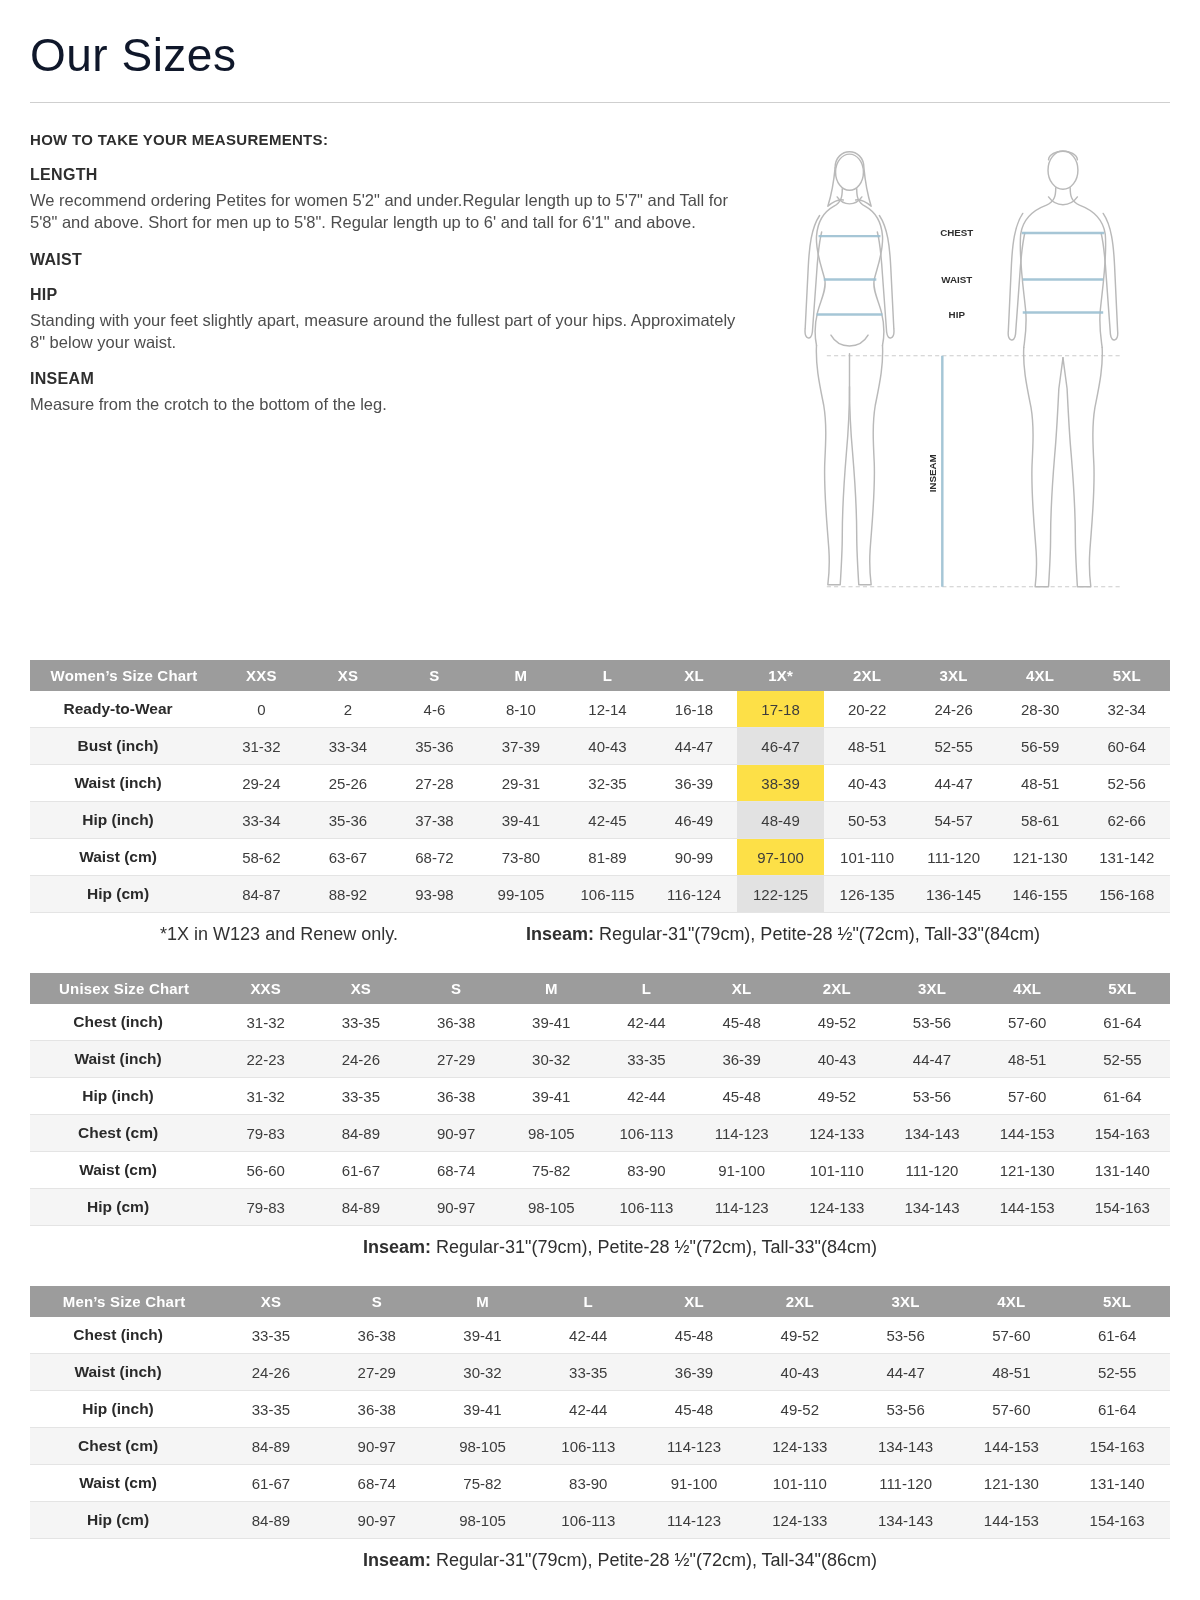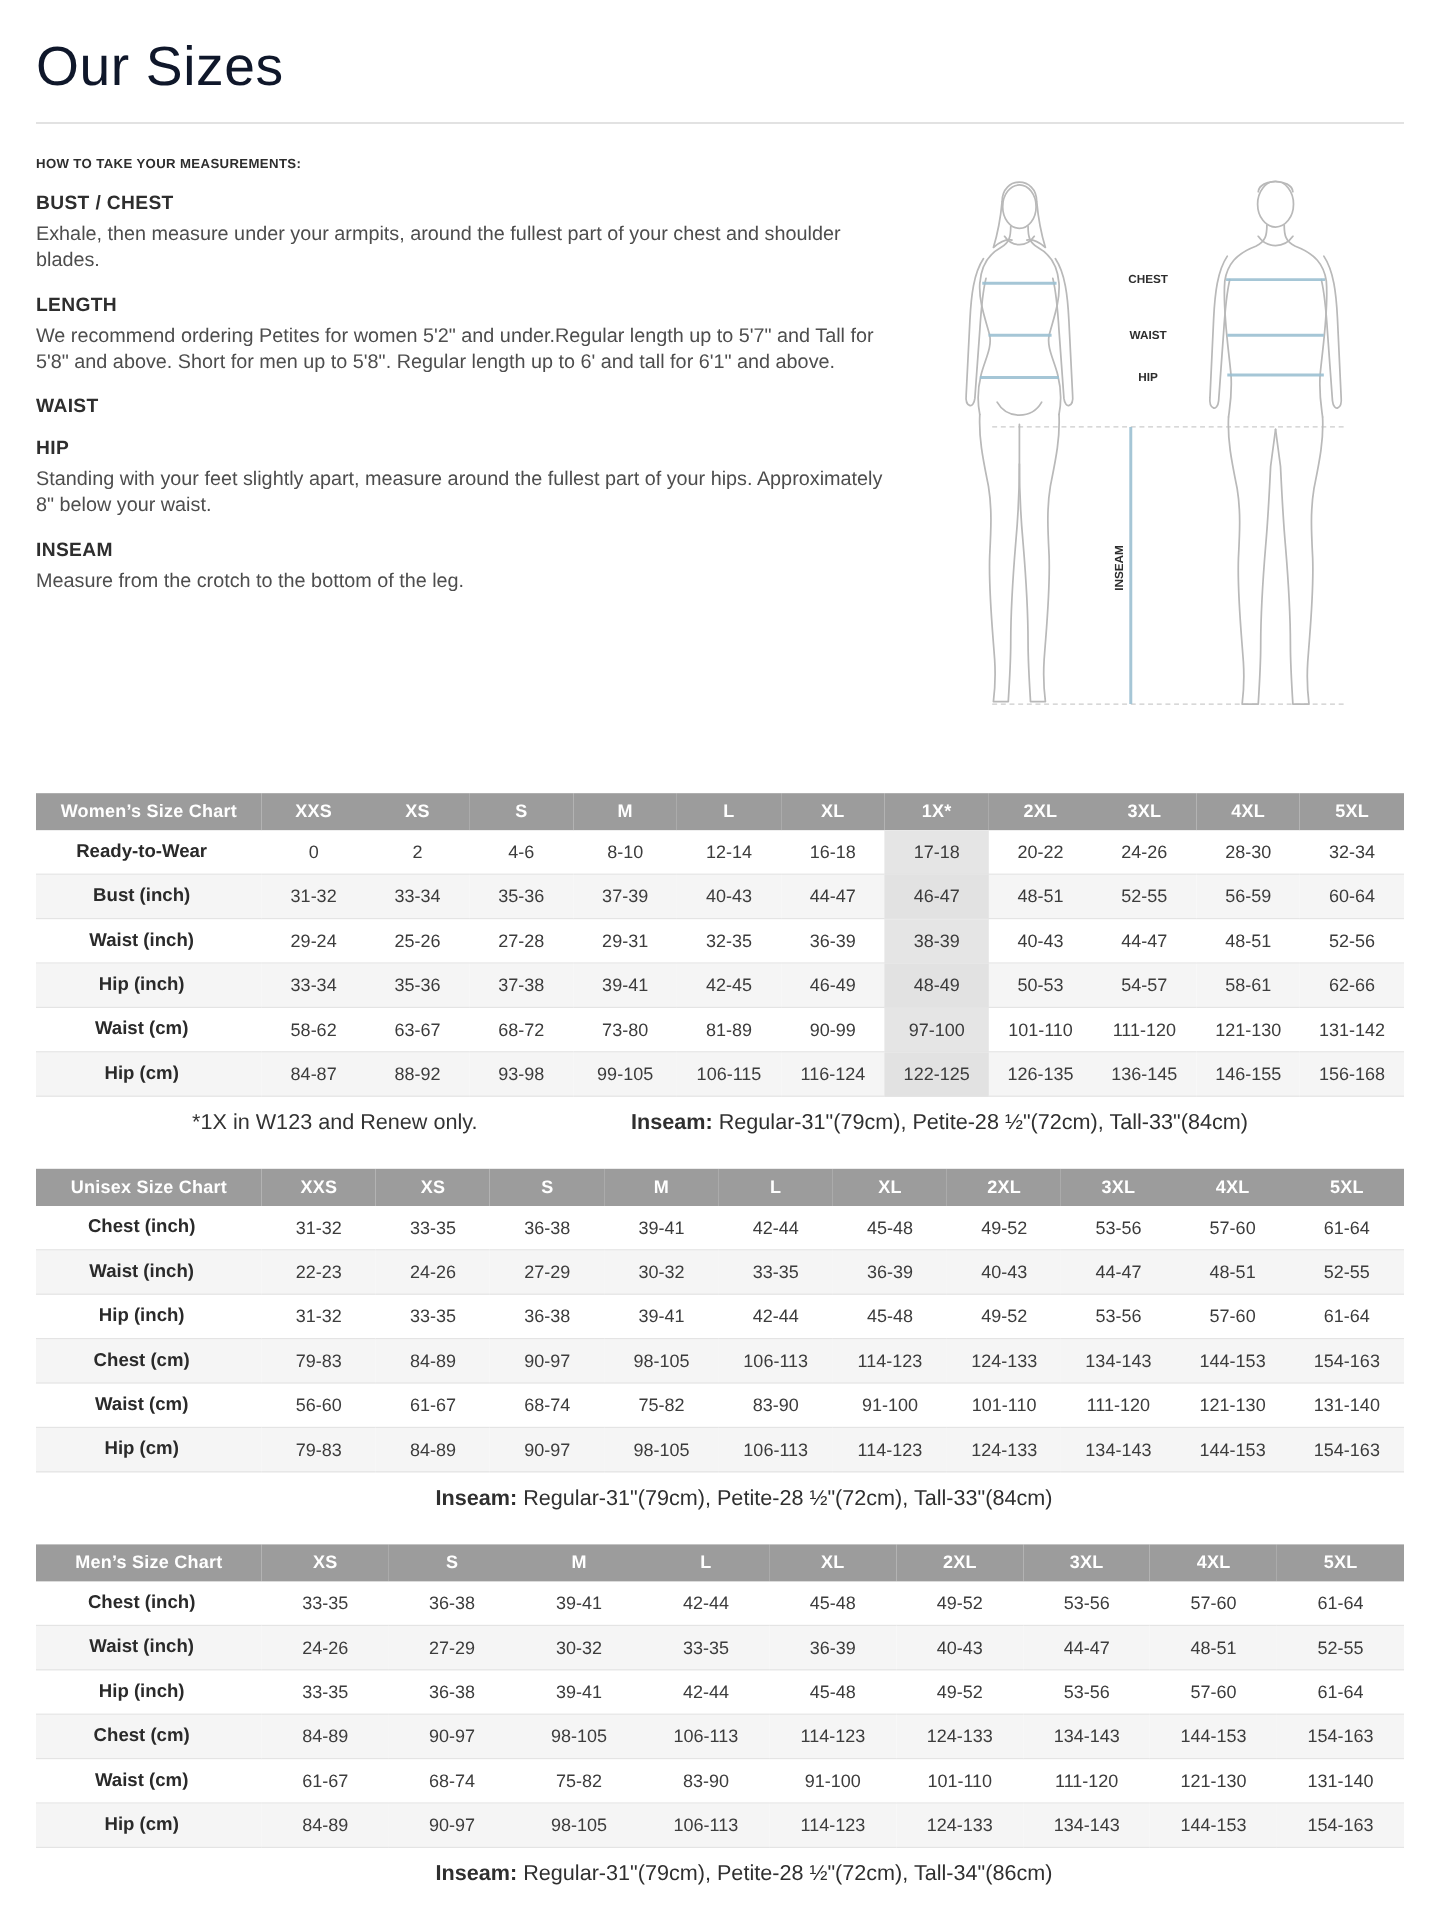--- a/index.html
+++ b/index.html
@@ -24,21 +24,21 @@
     border-top: 1px solid #cfcfcf;
     margin: 0 0 26px;
   }
   .top {
     display: flex;
     gap: 24px;
     align-items: flex-start;
   }
   .instructions { flex: 1 1 auto; max-width: 715px; padding-top: 2px; }
   .how-heading {
-    font-size: 11px;
+    font-size: 15px;
     font-weight: 700;
     color: #2e2e2e;
     letter-spacing: 0.3px;
     margin-bottom: 18px;
   }
   .section { margin-bottom: 17px; }
   .section h3 {
     font-size: 16px;
     font-weight: 700;
     color: #2e2e2e;
@@ -80,21 +80,21 @@
     font-weight: 700;
     color: #2a2a2a;
     padding: 9px 16px 9px 4px;
   }
   table.size-table tbody td {
     text-align: center;
     font-size: 15px;
     color: #3c3c3c;
     padding: 9px 2px;
   }
-  table.size-table tbody td.hl { background: #e5e5e5; }
+  table.size-table tbody td.hl { background: #fde047; }
   table.size-table tbody tr:nth-child(even) td.hl { background: #e2e2e2; }
   .footnote-row {
     display: flex;
     justify-content: center;
     align-items: baseline;
     margin-top: 11px;
     font-size: 18px;
     color: #2f2f2f;
   }
   .fn-left { margin-right: 88px; color: #333333; }
@@ -105,24 +105,20 @@
 
 <header>
   <h1>Our Sizes</h1>
 </header>
 <hr class="title-rule">
 
 <div class="top">
   <div class="instructions">
     <h2 class="how-heading">HOW TO TAKE YOUR MEASUREMENTS:</h2>
     <div>
-        <div class="section">
-          <h3>BUST / CHEST</h3>
-          <p>Exhale, then measure under your armpits, around the fullest part of your chest and shoulder blades.</p>
-        </div>
         <div class="section">
           <h3>LENGTH</h3>
           <p>We recommend ordering Petites for women 5'2" and under.Regular length up to 5'7" and Tall for 5'8" and above. Short for men up to 5'8". Regular length up to 6' and tall for 6'1" and above.</p>
         </div>
         <div class="section">
           <h3>WAIST</h3>
         </div>
         <div class="section">
           <h3>HIP</h3>
           <p>Standing with your feet slightly apart, measure around the fullest part of your hips. Approximately 8" below your waist.</p>

